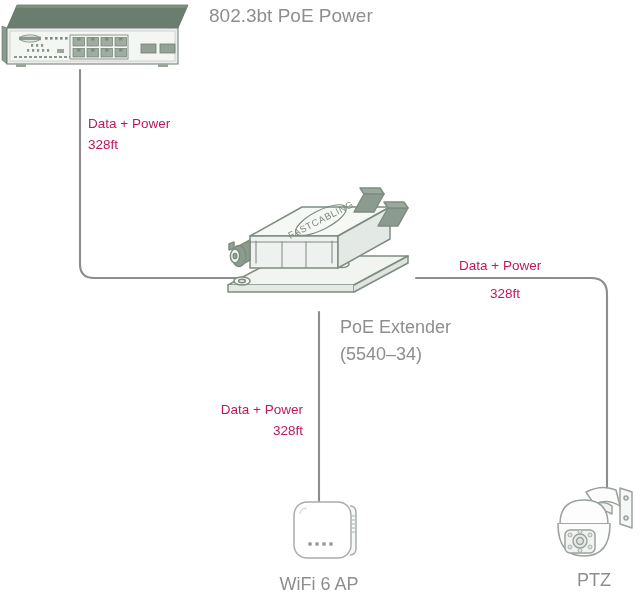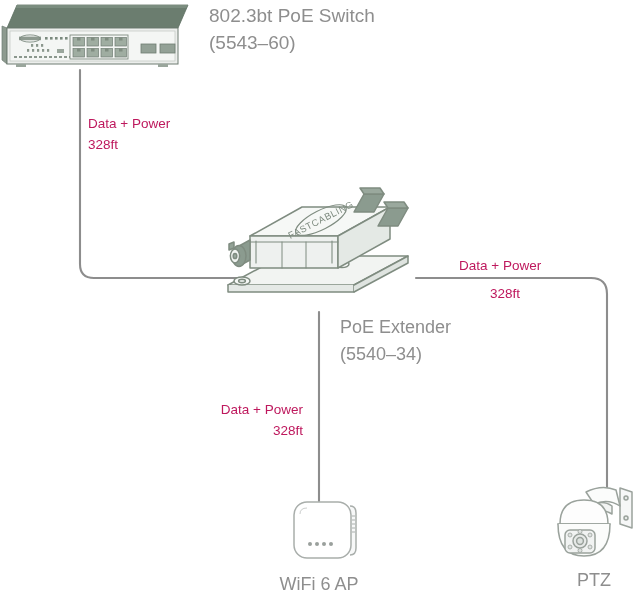--- a/index.html
+++ b/index.html
@@ -143,22 +143,21 @@
         <rect x="119" y="46.5" width="3.5" height="3"></rect>
     </g>
 
     <rect x="141" y="42" width="15" height="9" fill="#93a196" stroke="#6f7d72" stroke-width="0.8"></rect>
     <rect x="160" y="42" width="15" height="9" fill="#93a196" stroke="#6f7d72" stroke-width="0.8"></rect>
 
     <rect x="16" y="62" width="10" height="3" fill="#9aa69c"></rect>
     <rect x="158" y="62" width="10" height="3" fill="#9aa69c"></rect>
   </svg>
 
-  <div class="dev-title" style="left:209px; top:2px;">802.3bt PoE Switch</div>
-  <div class="dev-title" style="left:209px; top:29px;">(5543–60)</div>
+  <div class="dev-title" style="left:209px; top:2px;">802.3bt PoE Power</div>
 
   <div class="lbl two-line" style="left:88px; top:113px;">Data + Power</div>
   <div class="lbl two-line" style="left:88px; top:134px;">328ft</div>
 
   <svg class="art" style="left:222px; top:186px;" width="200" height="132" viewBox="0 0 200 132">
     <g fill="none" stroke="#7f8c80" stroke-width="1.5" stroke-linejoin="round" stroke-linecap="round">
 
       <path d="M6,99 L60,70 L186,70 L132,99 Z" fill="#f2f4f2"></path>
       <path d="M6,99 L6,106 L132,106 L132,99" fill="#e5e9e6"></path>
       <path d="M132,99 L186,70 L186,77 L132,106" fill="#dfe4e0"></path>

